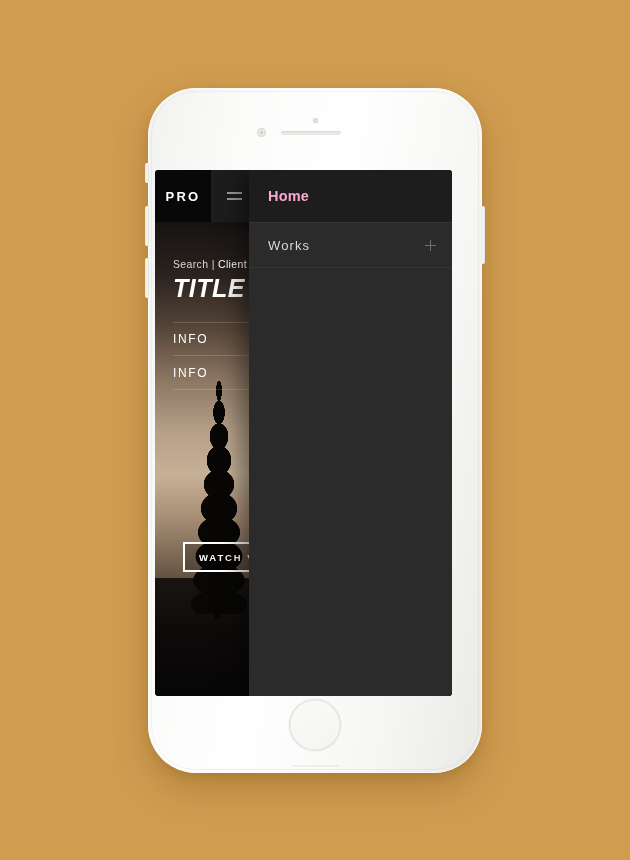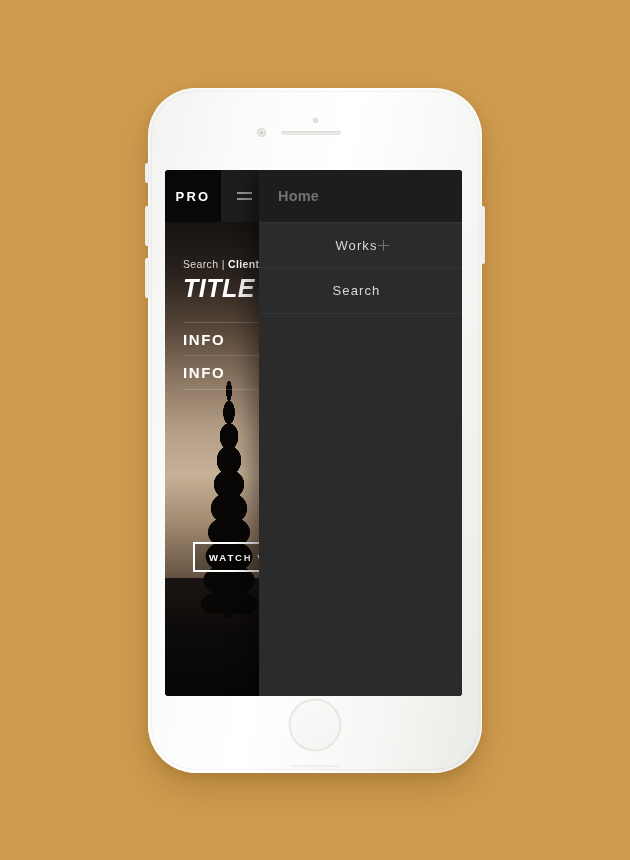--- a/index.html
+++ b/index.html
@@ -73,21 +73,21 @@
   }
   .bottom-speaker{
     position:absolute; left:50%; bottom:6px; margin-left:-24px;
     width:48px; height:2px; border-radius:2px;
     background:rgba(0,0,0,.045);
   }
 
   
   .screen {
     position: absolute;
-    left: 17px; top: 82px;
+    left: 7px; top: 82px;
     width: 297px; height: 526px;
     border-radius: 4px;
     overflow: hidden;
     background: #111;
   }
 
   
   .page {
     position: absolute; inset: 0;
     background:
@@ -182,35 +182,35 @@
   .burger i{ display:block; width:15px; height:2px; background:#9b9b9b; }
 
   
   .hero{
     position:absolute; left:18px; top:88px; right:0;
   }
   .hero-meta{
     font-size:10.5px; color:#ded8d0; letter-spacing:.35px;
     white-space:nowrap;
   }
-  .hero-meta b{ color:#fff; font-weight:bold; }
+  .hero-meta b{ color:#fff; font-weight:normal; }
   .hero-title{
     margin-top:4px;
     font-size:25px; font-weight:bold; font-style:italic;
     color:#fff; letter-spacing:.5px; white-space:nowrap;
   }
   .meta-list{ position:absolute; left:18px; top:152px; right:0; }
   .meta-row{
     height:34px; display:flex; align-items:center;
     border-bottom:1px solid rgba(255,255,255,.17);
     width:120px;
   }
   .meta-row:first-child{ border-top:1px solid rgba(255,255,255,.17); }
   .meta-label{
-    font-size:15px; font-weight:bold; color:#fff; letter-spacing:1.6px;
+    font-size:12px; font-weight:normal; color:#fff; letter-spacing:1.6px;
   }
   .watch-btn{
     position:absolute; left:28px; top:372px;
     height:30px; min-width:110px;
     border:2px solid #fff;
     display:flex; align-items:center; padding:0 14px;
     background:rgba(0,0,0,.22);
   }
   .watch-label{
     color:#fff; font-size:9.5px; font-weight:bold; letter-spacing:1.9px;
@@ -230,26 +230,26 @@
     right: 0; top: 0; bottom: 0;
     width: 203px;
     background: #2b2b2b;
     box-shadow: -8px 0 22px rgba(0,0,0,.45);
   }
   .menu-head{
     height: 52px; background:#1d1d1d;
     display:flex; align-items:center; padding-left:19px;
   }
   .menu-head-label{
-    color:#737373; font-size:14.5px; font-weight:bold; letter-spacing:.2px;
+    color:#f9a8d4; font-size:14.5px; font-weight:bold; letter-spacing:.2px;
   }
   .menu-list{ padding:0; }
   .menu-item{
     height:46px;
-    display:flex; align-items:center; justify-content:center;
+    display:flex; align-items:center; justify-content:space-between;
     padding:0 16px 0 19px;
     border-bottom:1px solid #343434;
   }
   .menu-item:first-child{ border-top:1px solid #343434; }
   .menu-label{
     color:#d8d8d8; font-size:13px; letter-spacing:1.1px;
   }
   .plus{
     position:relative; width:11px; height:11px; flex:none;
   }
@@ -326,24 +326,20 @@
       <div class="menu-list">
 
         <div class="menu-item">
           <span class="menu-label">Works</span>
           <span class="plus"></span>
         </div>
 
 
 
 
-        <div class="menu-item">
-          <span class="menu-label">Search</span>
-          <span class="plus hidden"></span>
-        </div>
 
 
       </div>
     </nav>
 
   </div>
 
   <div class="home-btn"></div>
   <div class="bottom-speaker"></div>
 </div>

